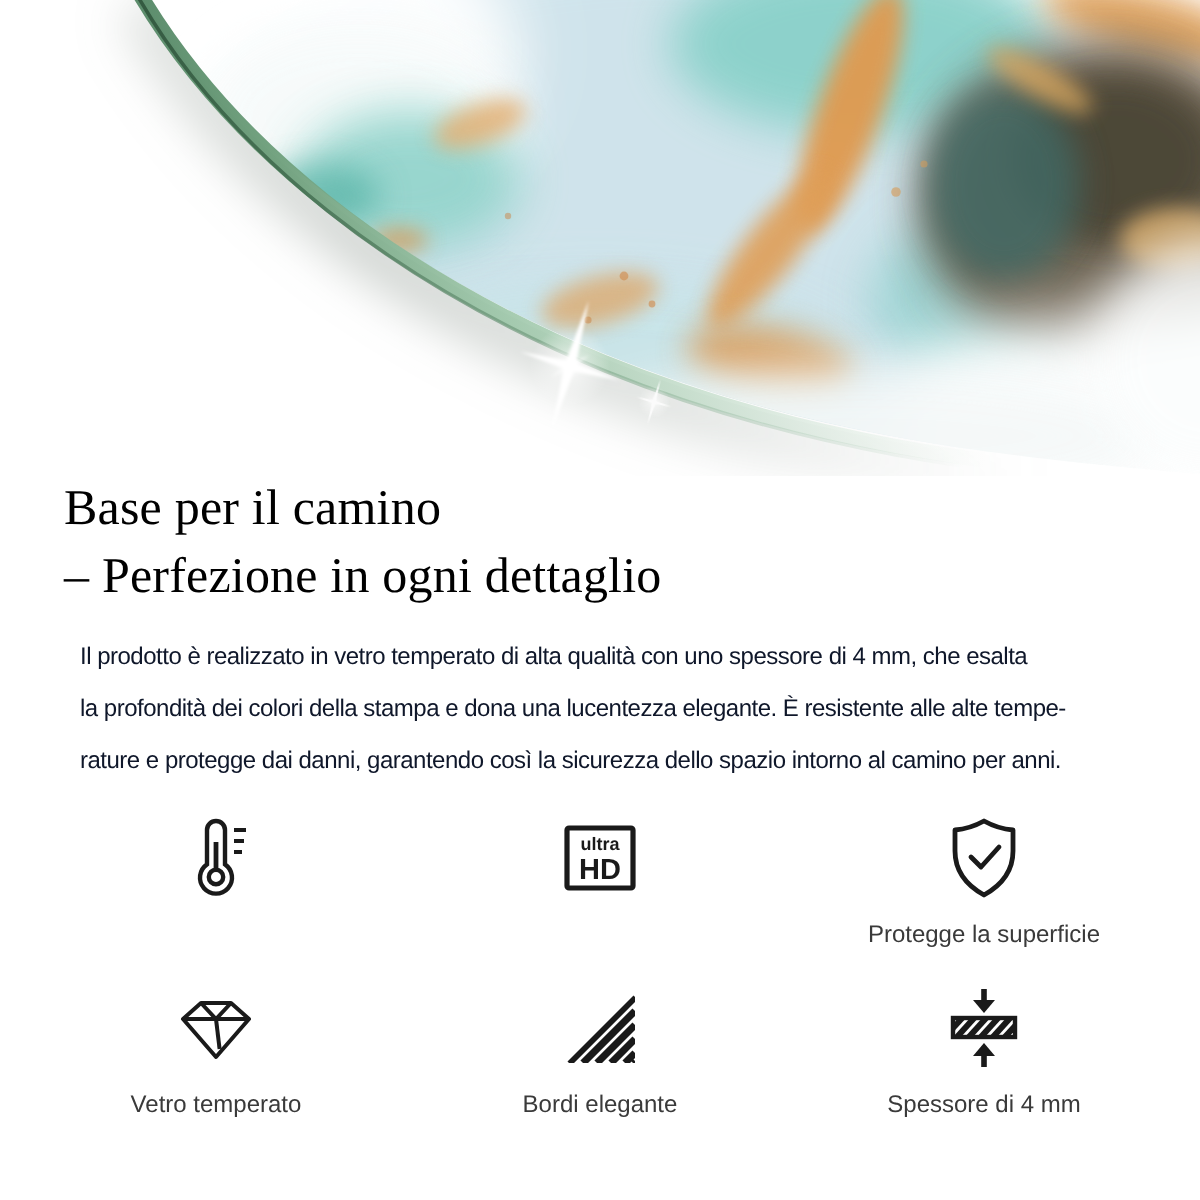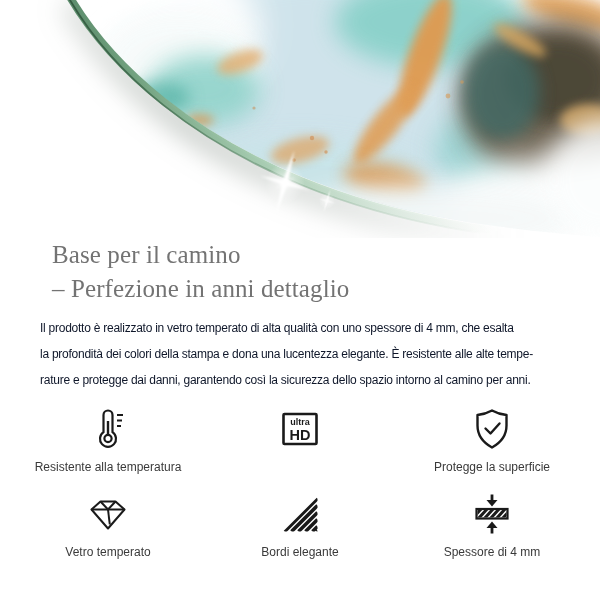--- a/index.html
+++ b/index.html
@@ -4,22 +4,22 @@
 <style>
   html,body{margin:0;padding:0;background:#ffffff;}
   body{width:600px;height:600px;overflow:hidden;font-family:"Liberation Sans",sans-serif;color:#2f2f2f;}
   .stage{position:relative;width:600px;height:600px;background:#fff;}
 
   
   .hero{position:relative;width:600px;height:238px;overflow:hidden;}
   .hero svg{display:block;}
 
   
-  h1{margin:0;padding:0 52px;font-family:"Liberation Serif",serif;font-weight:400;
-     font-size:25px;line-height:34px;color:#737373;letter-spacing:.1px;}
+  h1{margin:0;padding:0 32px;font-family:"Liberation Serif",serif;font-weight:400;
+     font-size:25px;line-height:34px;color:#000000;letter-spacing:.1px;}
   h1 span{display:block;}
 
   
   .desc{margin:9px 40px 0 40px;font-size:12px;line-height:26px;letter-spacing:-0.25px;
         color:#0f172a;white-space:pre-line;}
 
   
   .features{display:grid;grid-template-columns:repeat(3,1fr);row-gap:18px;
             padding:0 12px;margin-top:14px;}
   .feature{display:flex;flex-direction:column;align-items:center;text-align:center;}
@@ -145,41 +145,40 @@
         <g transform="translate(327,201) rotate(16) scale(0.35)" fill="#ffffff" filter="url(#b1)">
           <polygon points="0,-34 2.8,0 0,34 -2.8,0"></polygon>
           <polygon points="-26,0 0,-2.4 26,0 0,2.4"></polygon>
         </g>
       </g>
     </svg>
   </div>
 
   <h1>
     <span>Base per il camino</span>
-    <span>– Perfezione in anni dettaglio</span>
+    <span>– Perfezione in ogni dettaglio</span>
   </h1>
 
   <p class="desc">Il prodotto è realizzato in vetro temperato di alta qualità con uno spessore di 4 mm, che esalta
 la profondità dei colori della stampa e dona una lucentezza elegante. È resistente alle alte tempe-
 rature e protegge dai danni, garantendo così la sicurezza dello spazio intorno al camino per anni.</p>
 
   <div class="features">
 
     <div class="feature">
       <div class="icon-box">
         <svg width="44" height="44" viewBox="0 0 44 44" fill="none" stroke="#1a1a1a" stroke-width="2.2">
           <path d="M17.5 25.2 V8 a4.5 4.5 0 0 1 9 0 v17.2 a8 8 0 1 1 -9 0 Z"></path>
           <line x1="22" y1="14" x2="22" y2="27" stroke-width="2.4"></line>
           <circle cx="22" cy="31.5" r="3.6"></circle>
           <line x1="31" y1="8" x2="37" y2="8" stroke-width="2"></line>
           <line x1="31" y1="13.5" x2="36" y2="13.5" stroke-width="2"></line>
           <line x1="31" y1="19" x2="35" y2="19" stroke-width="2"></line>
         </svg>
       </div>
-      <div class="label">Resistente alla temperatura</div>
     </div>
 
     <div class="feature">
       <div class="icon-box">
         <svg width="44" height="44" viewBox="0 0 44 44">
           <rect x="5.5" y="7" width="33" height="30" rx="1" fill="none" stroke="#1a1a1a" stroke-width="2.6"></rect>
           <text x="22" y="18" text-anchor="middle" font-family="Liberation Sans, sans-serif" font-size="9" font-weight="700" fill="#1a1a1a">ultra</text>
           <text x="22" y="32.5" text-anchor="middle" font-family="Liberation Sans, sans-serif" font-size="14.5" font-weight="700" fill="#1a1a1a">HD</text>
         </svg>
       </div>

